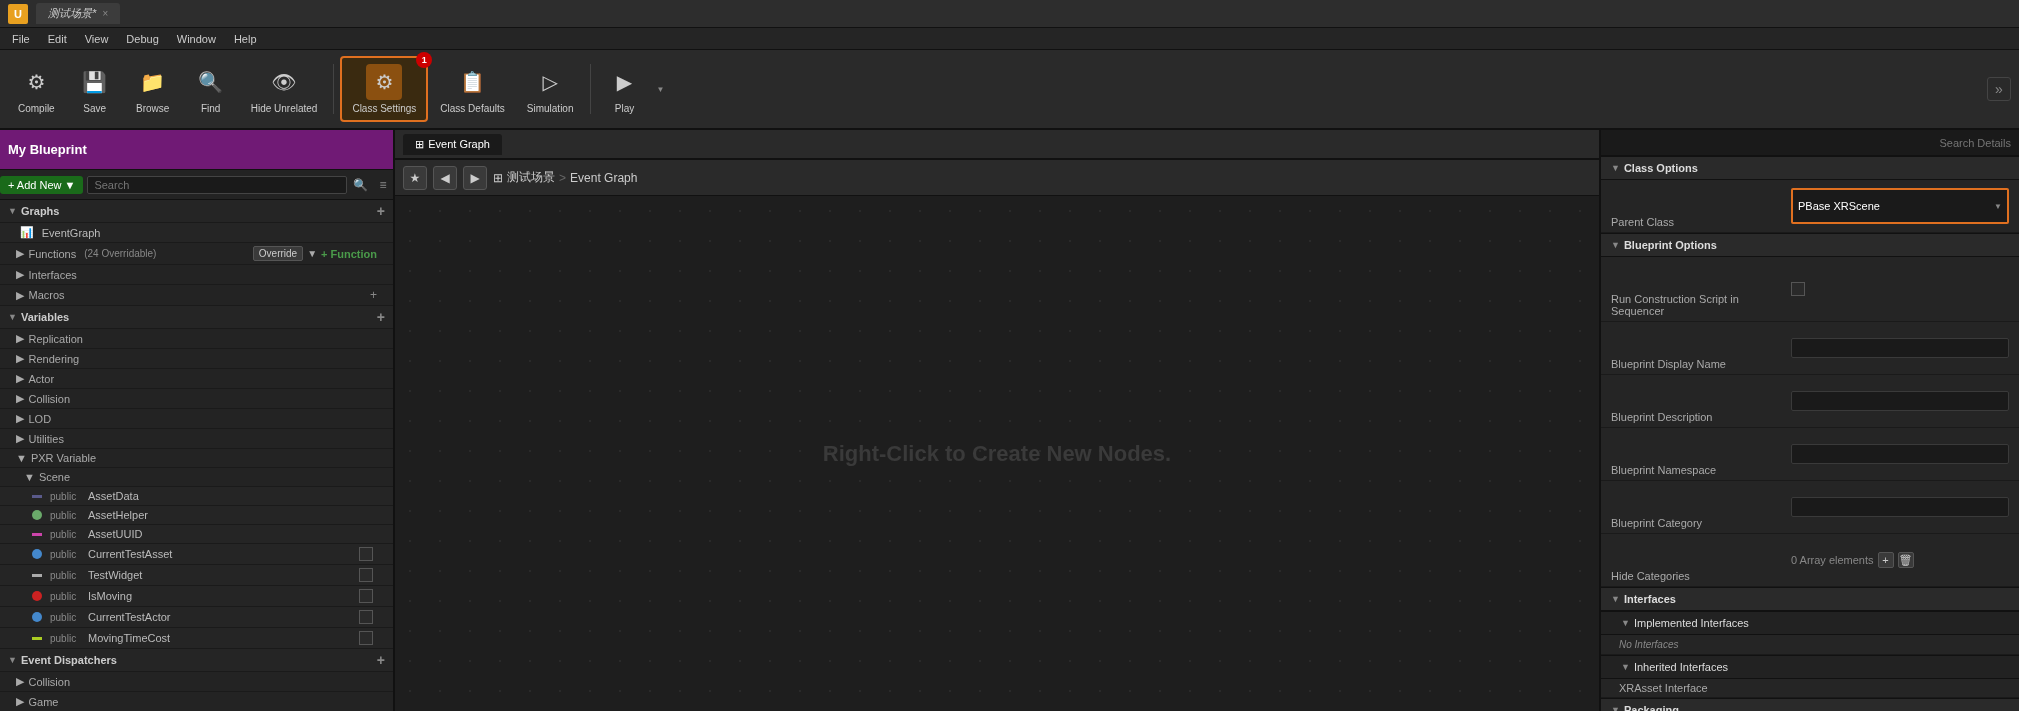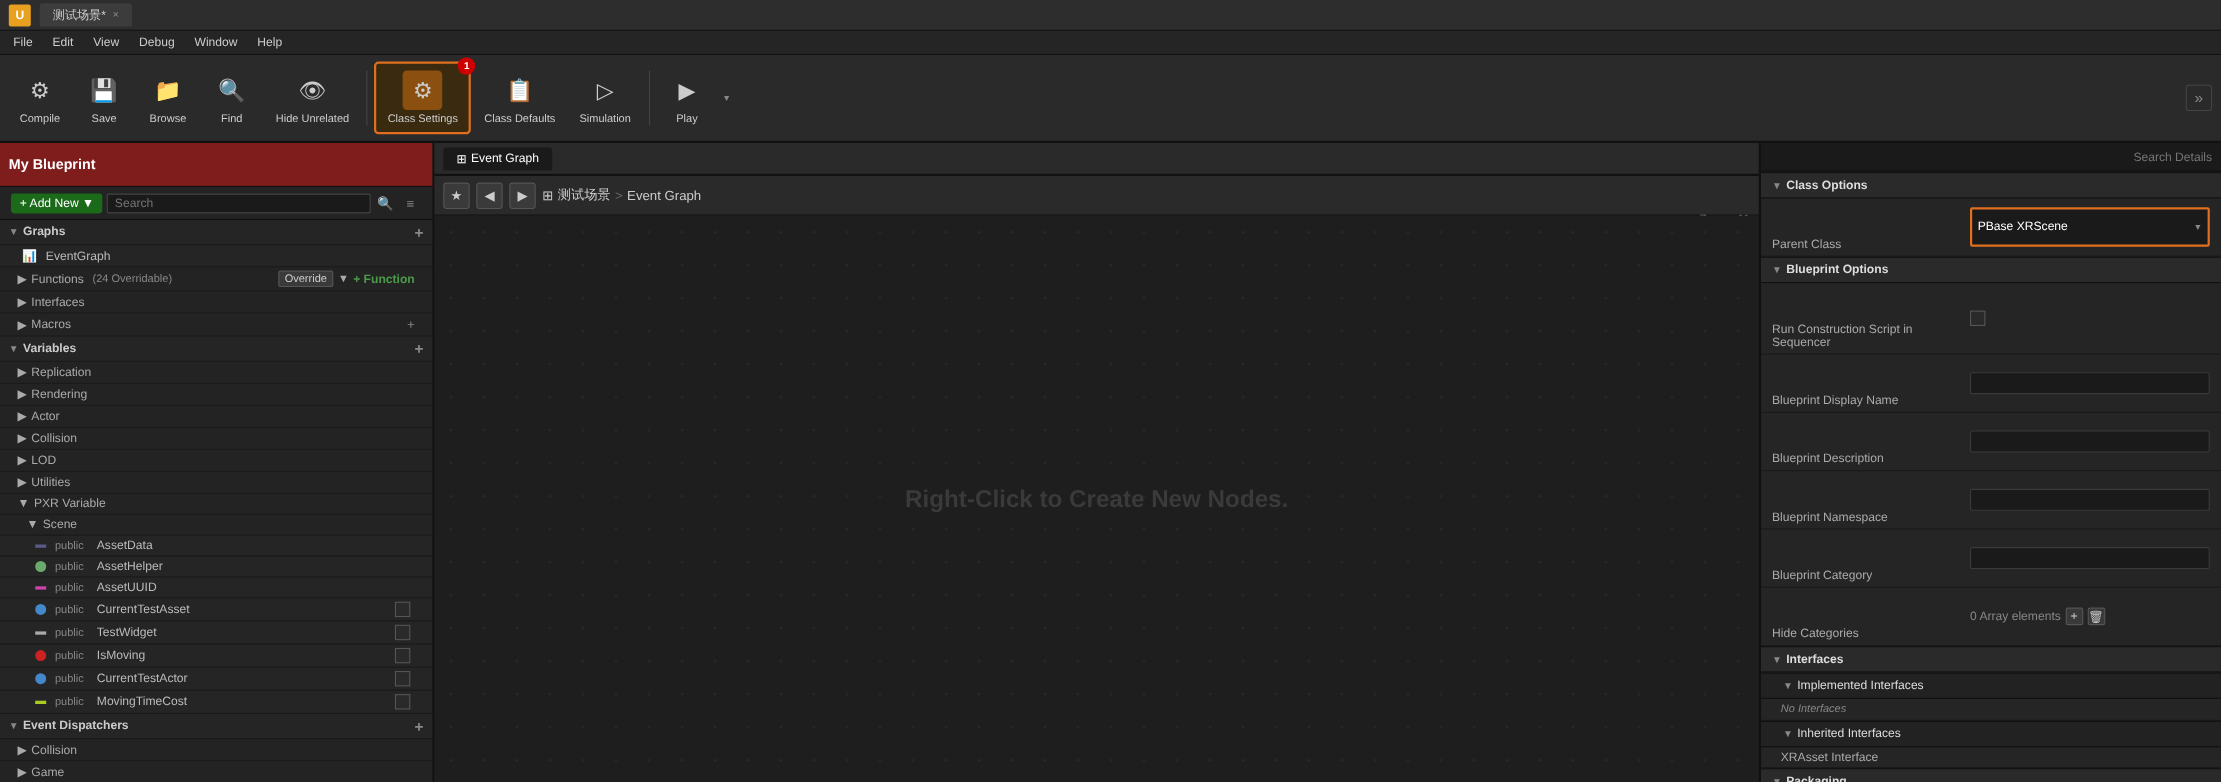--- a/index.html
+++ b/index.html
@@ -29,21 +29,21 @@
       margin-right: 8px;
       display: flex; align-items: center; justify-content: center;
       font-weight: bold; font-size: 11px; color: #fff;
     }
     #title-bar .tab {
       background: #3c3c3c;
       padding: 3px 12px;
       border-radius: 3px 3px 0 0;
       font-size: 11px;
       color: #ccc;
-      display: flex; align-items: center; gap: 6px;
+      display: flex; align-items: center; gap: 6px; font-style: italic;
     }
     #title-bar .tab .close-x {
       font-size: 10px; color: #888; cursor: pointer;
     }
 
     
     #menu-bar {
       height: 22px;
       background: #252525;
       display: flex;
@@ -129,40 +129,40 @@
       width: 395px;
       background: #252525;
       border-right: 2px solid #111;
       display: flex;
       flex-direction: column;
     }
 
     
     #blueprint-header {
       height: 40px;
-      background: #7f1d1d;
+      background: #701a75;
       display: flex;
       align-items: center;
       padding: 0 8px;
       border-bottom: 1px solid #111;
       text-align: right;
     }
     #blueprint-header .title {
       font-size: 13px;
       font-weight: bold;
       color: #fff;
     }
 
     
     #search-bar {
       height: 30px;
       background: #232323;
       display: flex;
       align-items: center;
-      padding: 0 10px;
+      padding: 0 0;
       border-bottom: 1px solid #111;
       gap: 4px;
     }
     .add-new-btn {
       background: #1a6a1a;
       color: #fff;
       border: none;
       padding: 3px 8px;
       border-radius: 3px;
       font-size: 11px;

